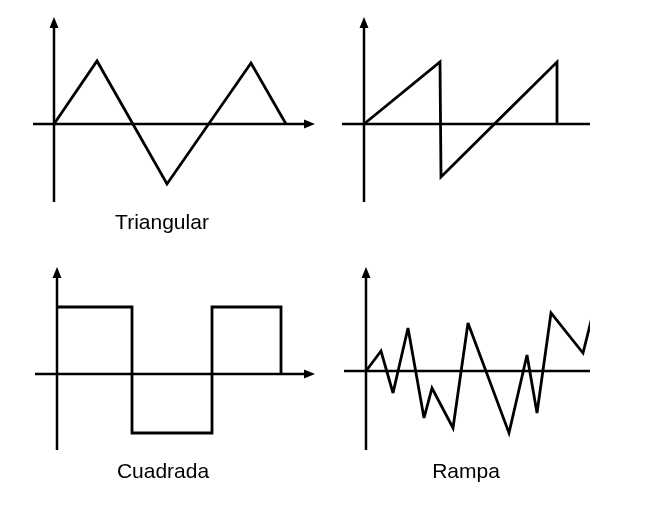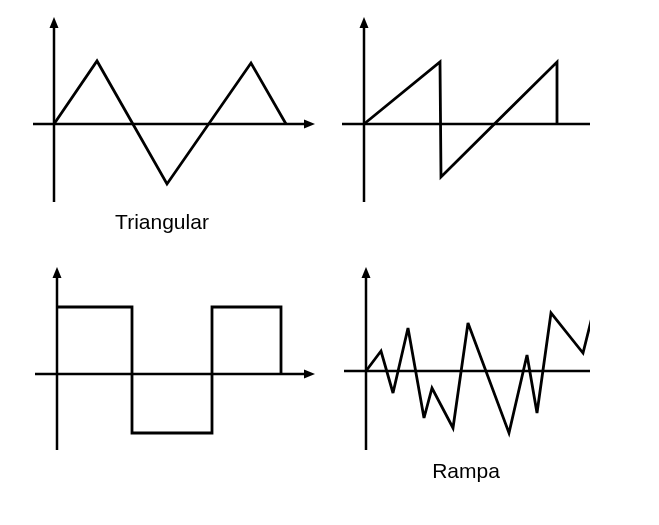--- a/index.html
+++ b/index.html
@@ -61,14 +61,15 @@
       </g>
       <g>
         <line x1="366" y1="276" x2="366" y2="450" stroke="#000000" stroke-width="2.5"></line>
         <polygon points="366,267 361.5,278 370.5,278" fill="#000000"></polygon>
         <line x1="344" y1="371" x2="616" y2="371" stroke="#000000" stroke-width="2.5"></line>
         <polygon points="625,371 614,366.5 614,375.5" fill="#000000"></polygon>
         <polyline points="366,371 381,351 393,393 408,328 424,418 432,388 453,428 468,323 509,433 527,355 537,413 551,313 583,353 593,313" fill="none" stroke="#000000" stroke-width="2.8" stroke-linejoin="miter"></polyline>
       </g>
     </svg>
   <div class="wave-label label-tl">Triangular</div>
+  <div class="wave-label label-bl">Cuadrada</div>
   <div class="wave-label label-br">Rampa</div>
 </div>
 
 </body></html>

